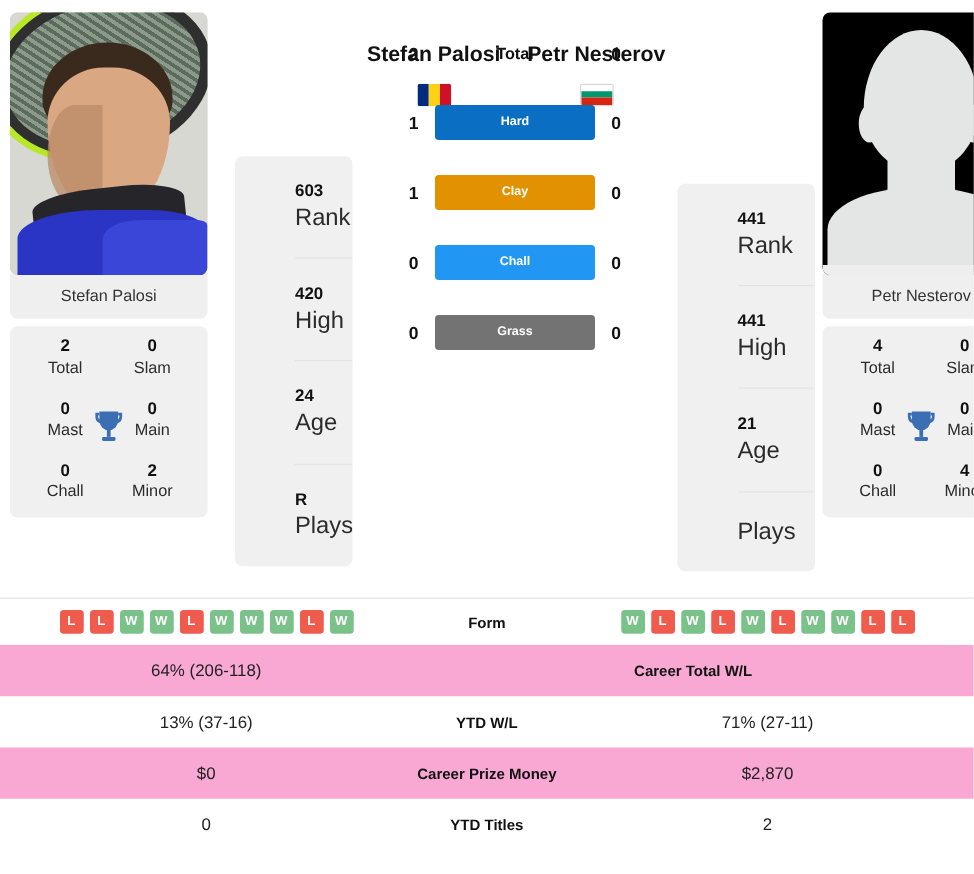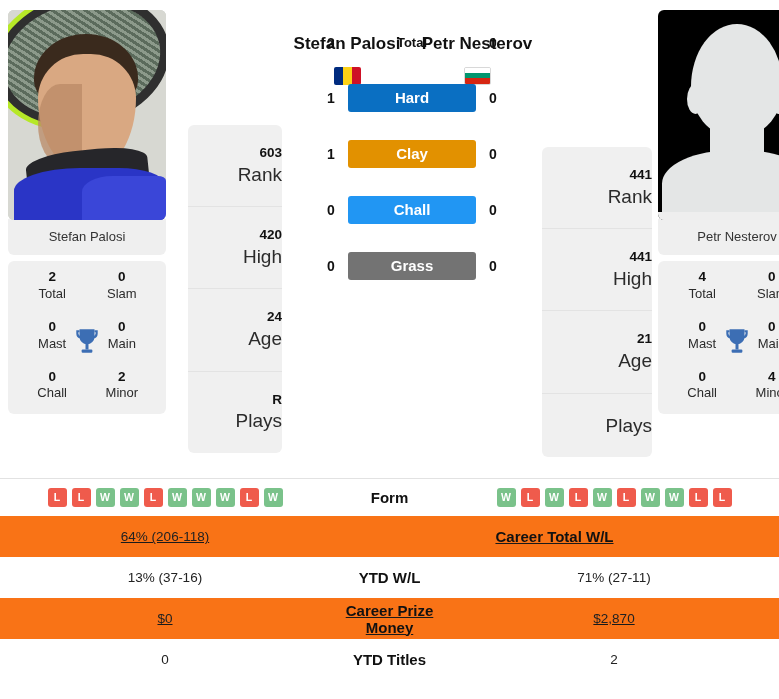--- a/index.html
+++ b/index.html
@@ -105,22 +105,23 @@
   .tlab { font-size: 13px; color: #2b2b2b; line-height: 1.3; }
   .trophy-icon {
     position: absolute; left: 50%; transform: translateX(-50%);
     top: 66px; width: 26px; height: 30px;
   }
 
   
   .rank-col { width: 116px; flex: none; }
   .rank-card { background: #f0f0f0; border-radius: 6px; overflow: hidden; }
   .rank-cell {
-    text-align: right; padding: 19px 0 19px 0;
+    text-align: left; padding: 19px 0 19px 0;
     border-bottom: 1px solid #e3e3e3;
+    margin-left: 48px;
   }
   .rank-cell:last-child { border-bottom: none; }
   .rank-val { font-size: 13.5px; font-weight: bold; color: #111; line-height: 1.3; }
   .rank-lab { font-size: 19px; color: #2b2b2b; line-height: 1.35; }
 
   
   .center-col { flex: 1; display: flex; flex-direction: column; align-items: center; }
   .names { display: flex; width: 100%; justify-content: space-between; }
   .pname {
     width: 130px; text-align: center; font-size: 17px; font-weight: bold;
@@ -129,32 +130,32 @@
   .flag { width: 27px; height: 18px; margin: 12px auto 0 auto; border-radius: 2px; overflow: hidden; display: flex; }
   .flag.vert > i { display: block; width: 33.34%; height: 100%; }
   .flag.horiz { flex-direction: column; border: 1px solid #d8d8d8; }
   .flag.horiz > i { display: block; width: 100%; height: 33.34%; }
 
   .surface-area { width: 196px; margin: 0 auto; }
   .srow { display: flex; align-items: center; height: 28px; margin-bottom: 28px; }
   .srow.total { margin-bottom: 27px; }
   .sscore { width: 34px; text-align: center; font-size: 14px; font-weight: bold; color: #111; }
   .sbadge {
-    flex: 1; text-align: center; font-size: 15px; font-weight: bold;
+    flex: 1; text-align: center; font-size: 10px; font-weight: bold;
     color: #ffffff; border-radius: 3px; line-height: 28px;
   }
   .sbadge.plain { color: #111; background: transparent; font-size: 13px; }
 
   
   .table { width: 779px; border-top: 1px solid #e2e2e2; }
   .trow { display: flex; align-items: center; height: 41px; }
-  .trow.alt { background: #f97316; text-decoration: underline; }
+  .trow.alt { background: #f9a8d4; }
   .trow.formrow { height: 37px; }
   .tcol { width: 330px; text-align: center; font-size: 13.5px; color: #222; }
-  .tmid { flex: 1; text-align: center; font-size: 15px; font-weight: bold; color: #111; }
+  .tmid { flex: 1; text-align: center; font-size: 12px; font-weight: bold; color: #111; }
   .forms { display: flex; justify-content: center; gap: 5px; }
   .fbadge {
     width: 19px; height: 19px; border-radius: 3px; color: #fff;
     font-size: 10.5px; font-weight: bold; line-height: 19px; text-align: center;
   }
   .fb-w { background: #7ac28a; }
   .fb-l { background: #ef5b4c; }
 </style>
 </head>
 <body>

